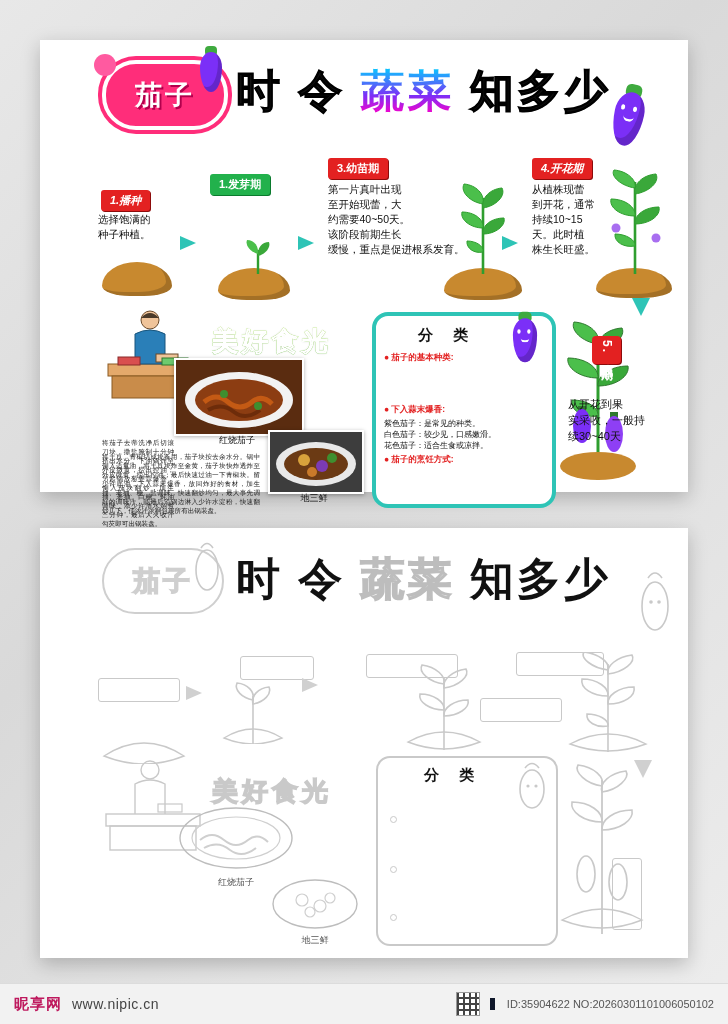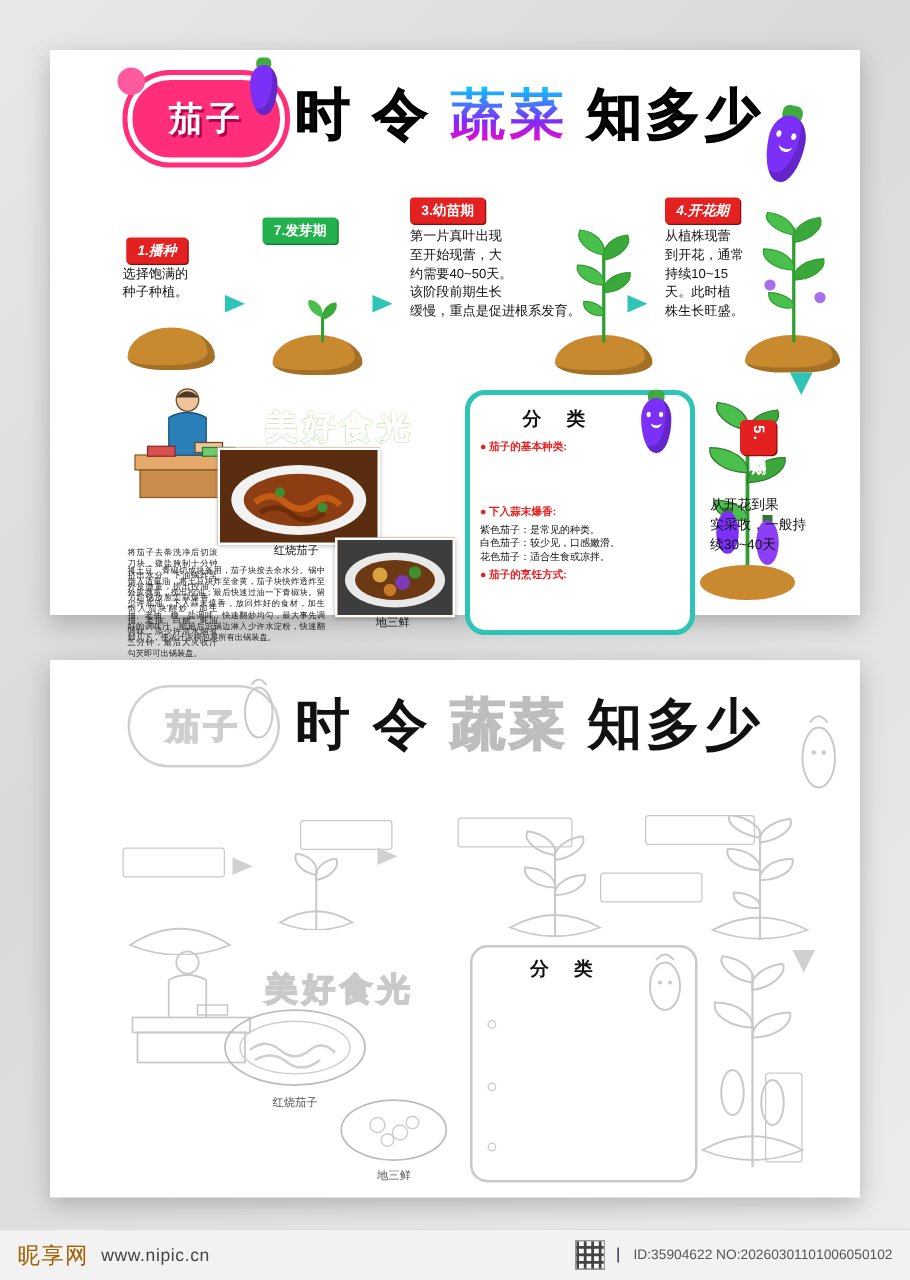--- a/index.html
+++ b/index.html
@@ -99,24 +99,24 @@
   .ol-rect{position:absolute;border:1.6px solid #c9c9c9;background:#fff;border-radius:3px;}
   .ol-arrow{position:absolute;width:0;height:0;border-top:7px solid transparent;border-bottom:7px solid transparent;border-left:16px solid #d0d0d0;}
   .ol-arrow-down{position:absolute;width:0;height:0;border-left:9px solid transparent;border-right:9px solid transparent;border-top:18px solid #d0d0d0;}
   .ol-text{position:absolute;font-size:9px;color:#555;}
   .ol-msg{position:absolute;font-size:26px;font-weight:bold;letter-spacing:4px;color:transparent;-webkit-text-stroke:1.4px #c9c9c9;}
 
   
   .footer{position:absolute;left:0;bottom:0;width:728px;height:40px;background:#f2f2f2;
     border-top:1px solid #dcdcdc;display:flex;align-items:center;}
   .fl{display:flex;align-items:center;margin-left:14px;}
-  .fl .logo{font-size:18px;font-weight:normal;color:#a16207;letter-spacing:1px;}
+  .fl .logo{font-size:15px;font-weight:bold;color:#be185d;letter-spacing:1px;}
   .fl .url{font-size:14px;color:#444;margin-left:10px;letter-spacing:.5px;}
   .fr{margin-left:auto;margin-right:14px;display:flex;align-items:center;}
-  .fr .idbox{font-size:11px;color:#555;border-left:1px solid #0f172a;padding-left:12px;}
+  .fr .idbox{font-size:11px;color:#555;border-left:5px solid #0f172a;padding-left:12px;}
   .fr .qr{width:22px;height:22px;background:
      linear-gradient(90deg,#444 2px,transparent 2px) 0 0/6px 6px,
      linear-gradient(0deg,#444 2px,transparent 2px) 0 0/6px 6px,#fff;
      border:1px solid #999;margin-right:10px;}
 </style>
 </head>
 <body>
 
 <div class="stage">
 
@@ -148,21 +148,21 @@
     </div>
 
     <div class="step-label red" style="left:61px;top:150px;font-style:italic;">1.播种</div>
     <div class="step-text" style="left:58px;top:172px;width:82px;white-space:pre-line;">选择饱满的
 种子种植。</div>
     <div class="soil" style="left:62px;top:222px;width:70px;height:34px;">
         <div class="m"></div>
       </div>
     <div class="arrow" style="left:140px;top:196px;"></div>
 
-    <div class="step-label" style="left:170px;top:134px;">7.发芽期</div>
+    <div class="step-label" style="left:170px;top:134px;">1.发芽期</div>
     <div class="soil" style="left:178px;top:228px;width:72px;height:32px;">
         <div class="m"></div>
       </div>
     <svg class="plant" style="left:196px;top:196px;" width="44" height="38" viewBox="0 0 44 38">
       <path d="M22 38 C22 26 22 20 22 14" stroke="#2f9e2f" stroke-width="2.4" fill="none"></path>
       <path d="M22 18 C14 16 9 9 11 4 C18 4 23 10 22 18Z" fill="#4bbf4b"></path>
       <path d="M22 20 C30 18 35 11 33 6 C26 6 21 12 22 20Z" fill="#3aa83a"></path>
     </svg>
     <div class="arrow" style="left:258px;top:196px;"></div>
 

